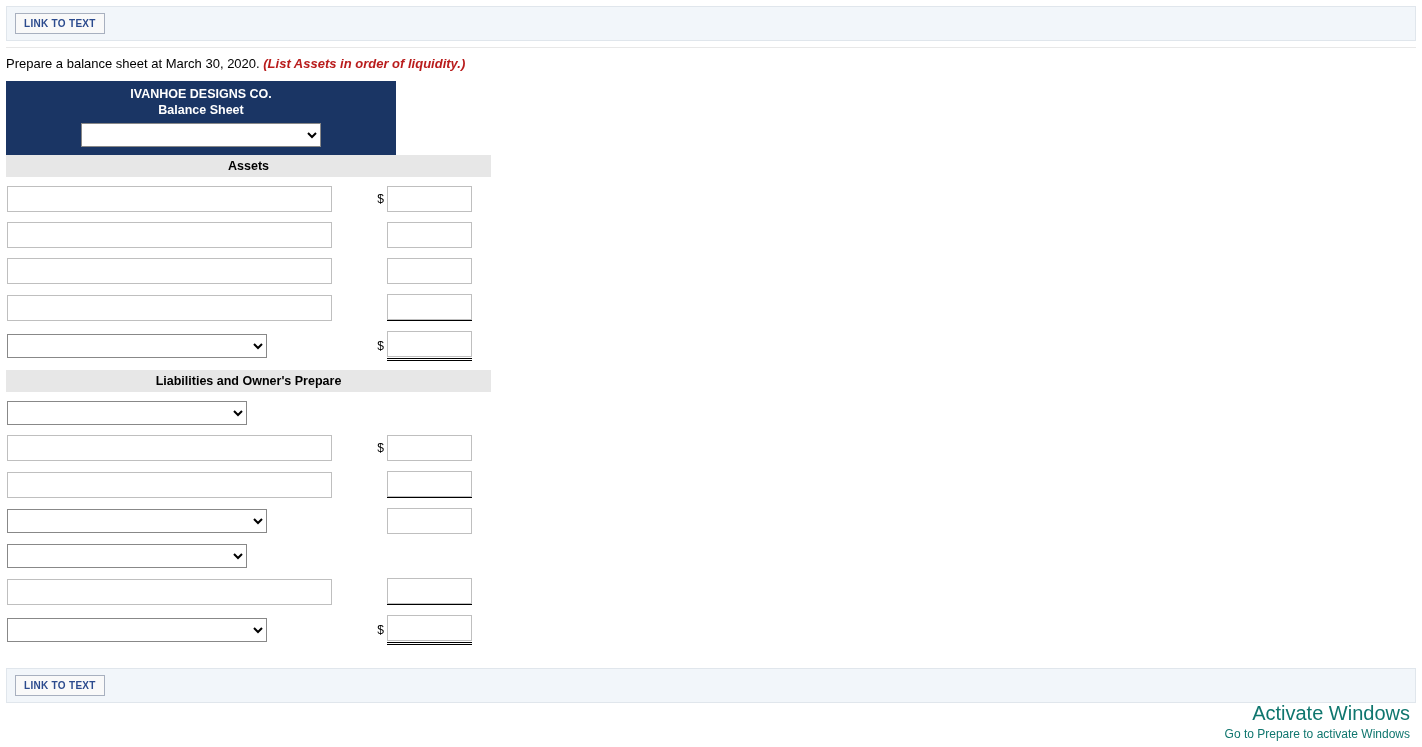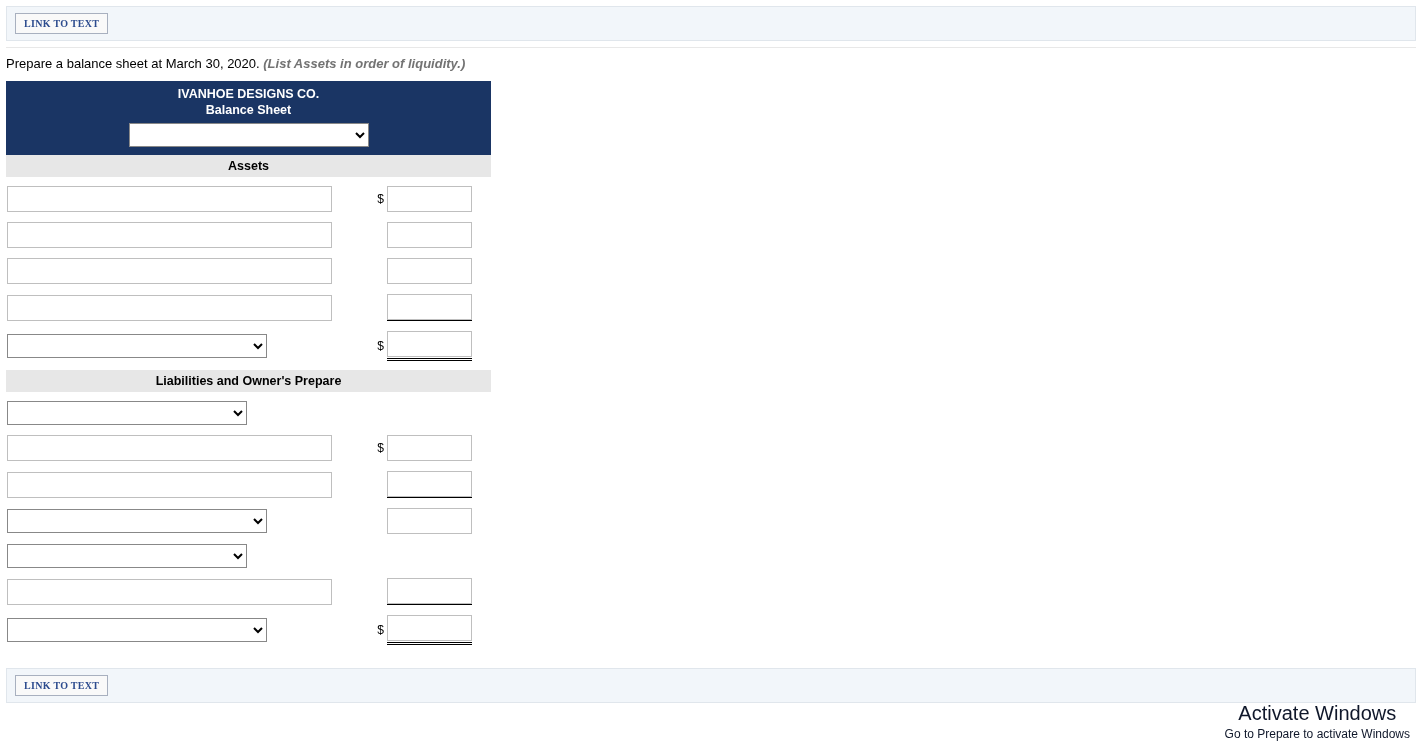--- a/index.html
+++ b/index.html
@@ -18,46 +18,46 @@
     margin: 6px;
   }
   .link-to-text-btn {
     background: #f9f9f9;
     border: 1px solid #a8b0bf;
     color: #2c4b8e;
     font-size: 10px;
     font-weight: bold;
     padding: 4px 8px;
     cursor: pointer;
-    font-family: Liberation Serif, serif;
+    font-family: Liberation Sans, sans-serif;
     letter-spacing: 0.3px;
   }
   .separator-line {
     border-top: 1px solid #e8e8e8;
     margin: 4px 6px 0 6px;
   }
   .instruction {
     padding: 8px 6px 10px 6px;
     font-size: 13px;
   }
   .instruction .hint {
-    color: #737373;
+    color: #b91c1c;
     font-style: italic;
     font-weight: bold;
   }
   .sheet-wrap {
     margin: 0 6px;
   }
   .sheet-header {
     background: #1a3564;
     color: #fff;
     text-align: center;
     font-weight: bold;
     padding: 6px 0 8px 0;
-    width: 485px;
+    width: 390px;
   }
   .sheet-header .company { font-size: 12.5px; }
   .sheet-header .statement { font-size: 12.5px; margin-top: 2px; }
   .date-select {
     width: 240px;
     height: 24px;
     margin-top: 6px;
     border: 1px solid #888;
     background: #fff;
     font-family: inherit;
@@ -114,22 +114,22 @@
   .col-label { width: 335px; padding-right: 0; vertical-align: middle; }
   .col-gap   { width: 45px; text-align: right; padding-right: 2px; font-size: 12px; vertical-align: middle;}
   .col-amt   { width: 100px; vertical-align: middle; }
   .subtotal-wrap { border-bottom: 1px solid #000; display: inline-block; }
   .total-wrap   { border-bottom: 3px double #000; display: inline-block; padding-bottom: 1px; }
 
   .watermark {
     position: fixed;
     right: 12px;
     bottom: 6px;
-    text-align: center;
-    color: #0f172a;
+    text-align: right;
+    color: #0f766e;
     pointer-events: none;
   }
   .watermark .wm1 { font-size: 20px; }
   .watermark .wm2 { font-size: 12px; margin-top: 2px; }
 </style>
 </head>
 <body>
 
 <div class="link-to-text-bar">
   <button class="link-to-text-btn">LINK TO TEXT</button>

